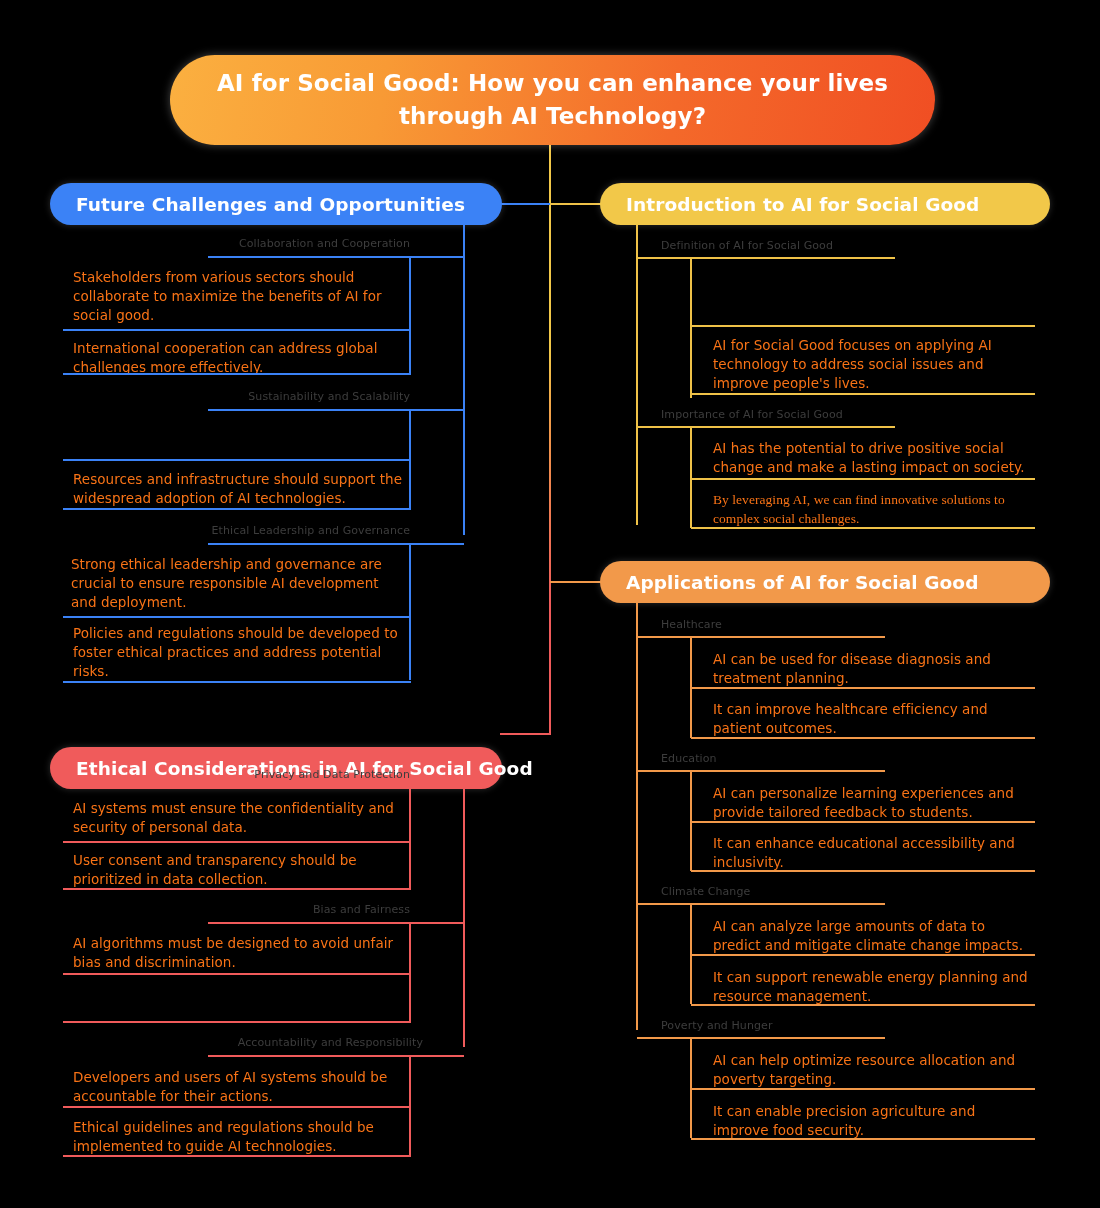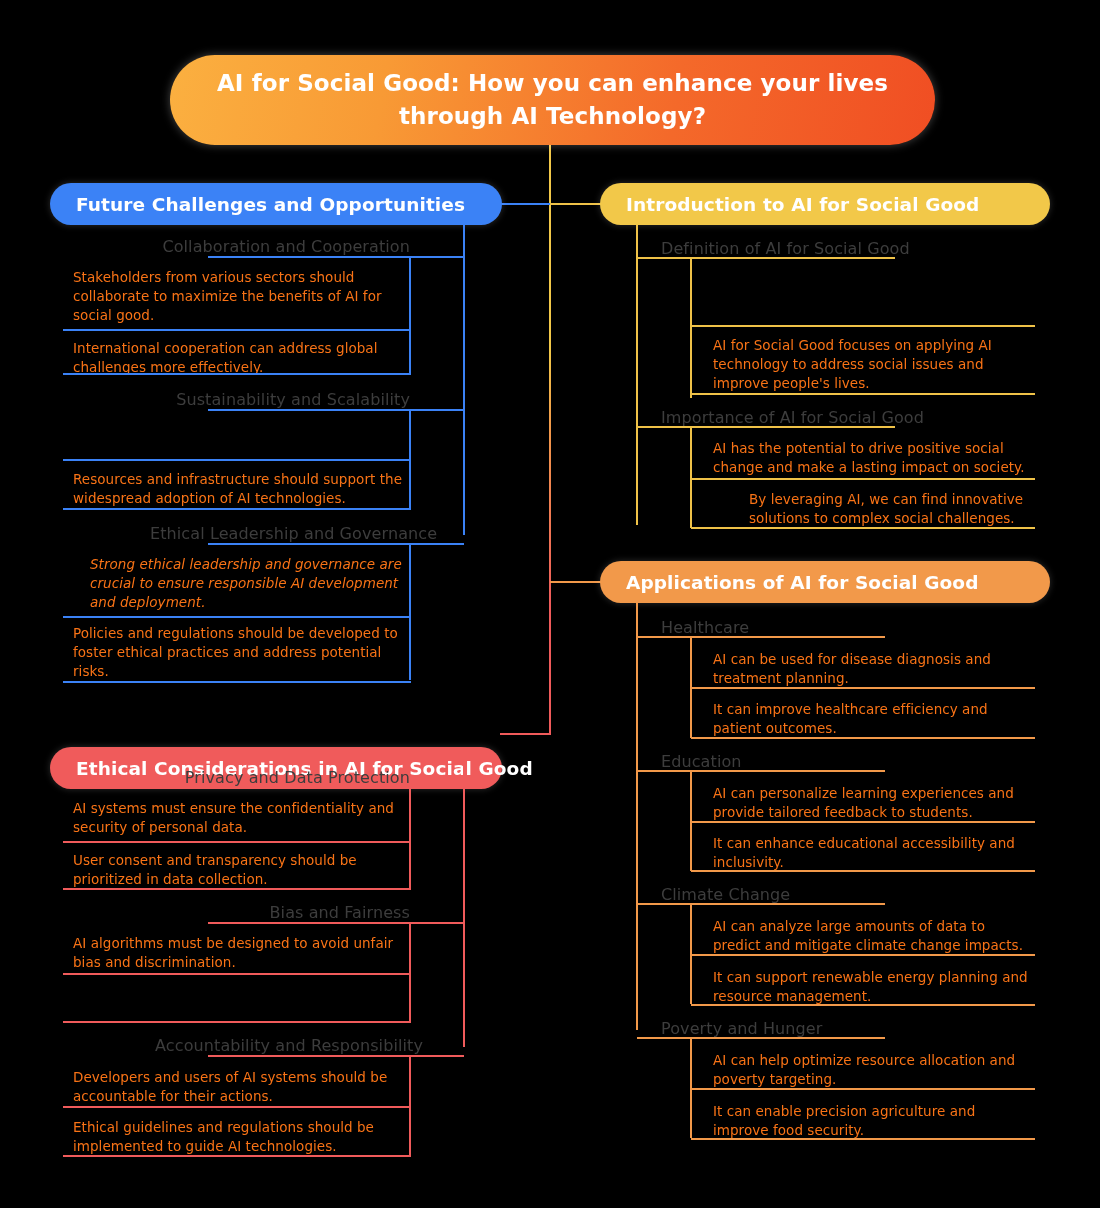--- a/index.html
+++ b/index.html
@@ -48,21 +48,21 @@
     letter-spacing: 0.1px;
   }
   .head-blue   { background: #3B82F6; }
   .head-red    { background: #F05B5B; }
   .head-yellow { background: #F2C849; }
   .head-orange { background: #F2994A; }
 
   
   .topic-label {
     position: absolute;
-    font-size: 16px;
+    font-size: 11px;
     color: #3d3d3d;
     white-space: nowrap;
     letter-spacing: 0.1px;
   }
   .leaf-text {
     position: absolute;
     font-size: 13.5px;
     color: #f97316;
     line-height: 1.42;
     letter-spacing: 0.05px;
@@ -124,21 +124,21 @@
 
   <div class="ln h c-blue" style="left:63px; top:459px; width:348px;"></div>
 
   <div class="leaf-text" style="left:73px; top:470px; width:330px;">Resources and infrastructure should support the widespread adoption of AI technologies.</div>
   <div class="ln h c-blue" style="left:63px; top:508px; width:348px;"></div>
 
   <div class="topic-label" style="left:150px; top:524px; width:260px; text-align:right;">Ethical Leadership and Governance</div>
   <div class="ln h c-blue" style="left:208px; top:543px; width:256px;"></div>
   <div class="ln v c-blue" style="left:409px; top:544px; height:136px;"></div>
 
-  <div class="leaf-text" style="left:90px; top:555px; width:330px;font-style:italic;">Strong ethical leadership and governance are crucial to ensure responsible AI development and deployment.</div>
+  <div class="leaf-text" style="left:71px; top:555px; width:330px;">Strong ethical leadership and governance are crucial to ensure responsible AI development and deployment.</div>
   <div class="ln h c-blue" style="left:63px; top:616px; width:348px;"></div>
 
   <div class="leaf-text" style="left:73px; top:624px; width:330px;">Policies and regulations should be developed to foster ethical practices and address potential risks.</div>
   <div class="ln h c-blue" style="left:63px; top:681px; width:348px;"></div>
 
   <div class="ln h c-red" style="left:500px; top:733px; width:50px;"></div>
 
   <div class="branch-head head-red" style="left:50px; top:747px; width:452px;">
     <span class="branch-label">Ethical Considerations in AI for Social Good</span>
   </div>
@@ -191,21 +191,21 @@
   <div class="leaf-text" style="left:713px; top:336px; width:322px;">AI for Social Good focuses on applying AI technology to address social issues and improve people's lives.</div>
   <div class="ln h c-yellow" style="left:691px; top:393px; width:344px;"></div>
 
   <div class="topic-label" style="left:661px; top:408px;">Importance of AI for Social Good</div>
   <div class="ln h c-yellow" style="left:637px; top:426px; width:258px;"></div>
   <div class="ln v c-yellow" style="left:690px; top:427px; height:101px;"></div>
 
   <div class="leaf-text" style="left:713px; top:439px; width:322px;">AI has the potential to drive positive social change and make a lasting impact on society.</div>
   <div class="ln h c-yellow" style="left:691px; top:478px; width:344px;"></div>
 
-  <div class="leaf-text" style="left:749px; top:490px; width:322px;">By leveraging AI, we can find innovative solutions to complex social challenges.</div>
+  <div class="leaf-text" style="left:713px; top:490px; width:322px;font-family:Liberation Serif, serif;">By leveraging AI, we can find innovative solutions to complex social challenges.</div>
   <div class="ln h c-yellow" style="left:691px; top:527px; width:344px;"></div>
 
   <div class="ln h c-orange" style="left:550px; top:581px; width:52px;"></div>
 
   <div class="branch-head head-orange" style="left:600px; top:561px; width:450px;">
     <span class="branch-label">Applications of AI for Social Good</span>
   </div>
 
   <div class="ln v c-orange" style="left:636px; top:603px; height:427px;"></div>
 

